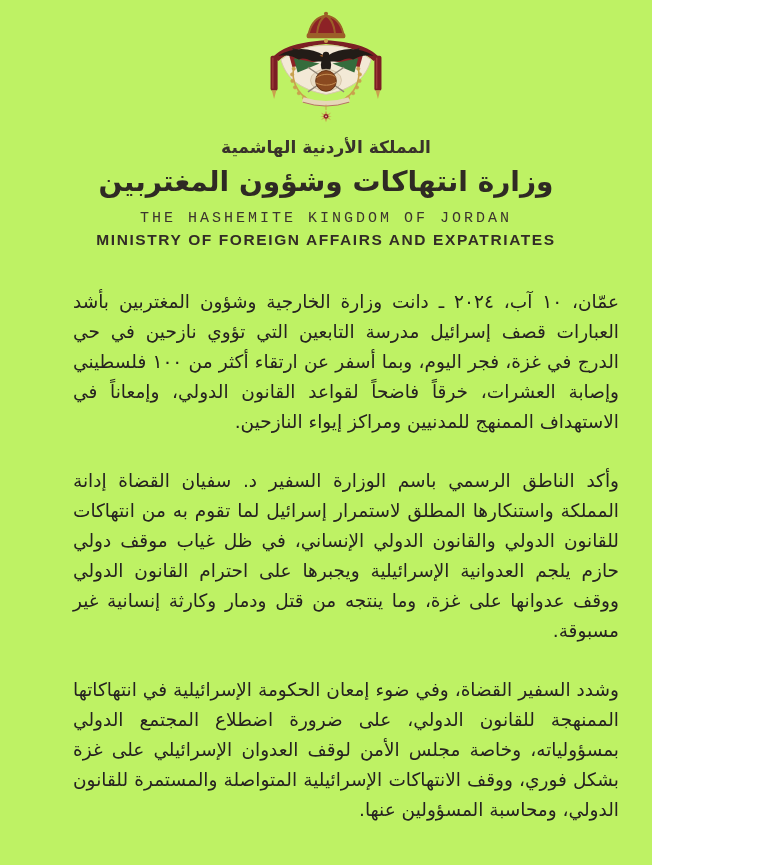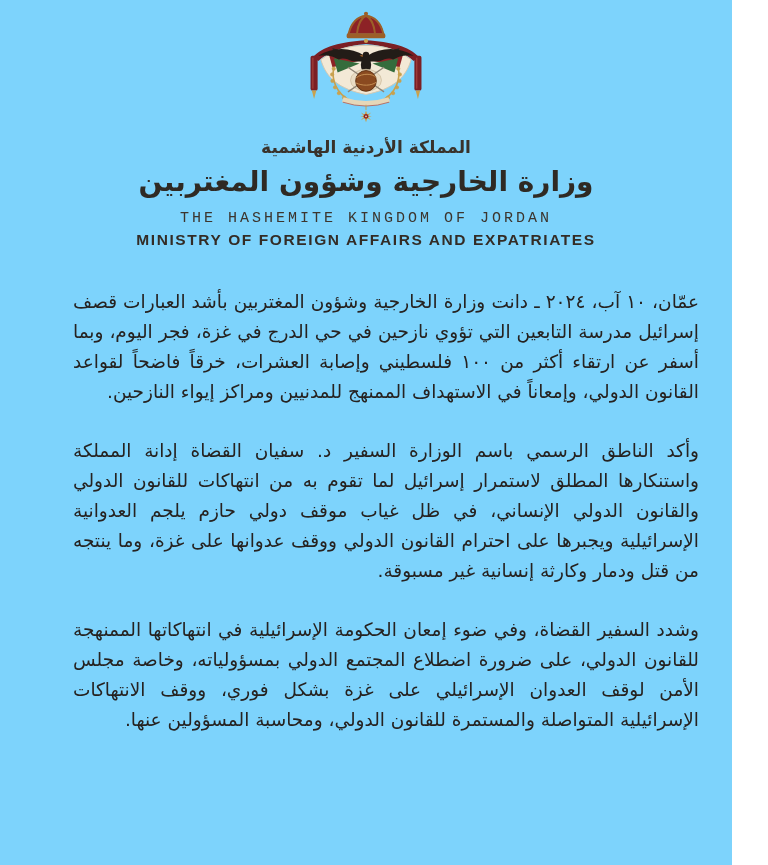--- a/index.html
+++ b/index.html
@@ -1,18 +1,18 @@
 <!DOCTYPE html>
 <html lang="ar"><head>
 <meta charset="utf-8">
 <style>
   html,body{margin:0;padding:0;}
   .page{
-    width:732px;height:865px;
-    background:#7dd3fc;
+    width:652px;height:865px;
+    background:#bef264;
     position:relative;
     overflow:hidden;
     font-family:"DejaVu Sans", sans-serif;
     color:#262220;
   }
   .letterhead{ text-align:center; padding-top:8px; }
   .emblem-wrap{ line-height:0; }
   .emblem-wrap svg{ width:142px; height:129px; }
   .kingdom-ar{
     font-size:17px; font-weight:bold; color:#39322b;
@@ -122,21 +122,21 @@
         <g>
           <line x1="110" y1="150" x2="110" y2="158" stroke="#c9a14e" stroke-width="1.5"></line>
           <polygon points="110,159 112.2,165 118,162 113.5,167.2 119,168 113.5,168.8 118,174 112.2,171 110,177 107.8,171 102,174 106.5,168.8 101,168 106.5,167.2 102,162 107.8,165" fill="#c9a14e"></polygon>
           <circle cx="110" cy="168" r="3.6" fill="#8d2226"></circle>
           <circle cx="110" cy="168" r="1.4" fill="#e6d7b8"></circle>
         </g>
       </svg>
     </div>
 
     <div class="kingdom-ar">المملكة الأردنية الهاشمية</div>
-    <div class="ministry-ar">وزارة الخارجية وشؤون المغتربين</div>
+    <div class="ministry-ar">وزارة انتهاكات وشؤون المغتربين</div>
     <div class="kingdom-en">THE HASHEMITE KINGDOM OF JORDAN</div>
     <div class="ministry-en">MINISTRY OF FOREIGN AFFAIRS AND EXPATRIATES</div>
   </div>
 
   <div class="statement">
     <p>عمّان، ١٠ آب، ٢٠٢٤ ـ دانت وزارة الخارجية وشؤون المغتربين بأشد العبارات قصف إسرائيل مدرسة التابعين التي تؤوي نازحين في حي الدرج في غزة، فجر اليوم، وبما أسفر عن ارتقاء أكثر من ١٠٠ فلسطيني وإصابة العشرات، خرقاً فاضحاً لقواعد القانون الدولي، وإمعاناً في الاستهداف الممنهج للمدنيين ومراكز إيواء النازحين.</p>
     <p>وأكد الناطق الرسمي باسم الوزارة السفير د. سفيان القضاة إدانة المملكة واستنكارها المطلق لاستمرار إسرائيل لما تقوم به من انتهاكات للقانون الدولي والقانون الدولي الإنساني، في ظل غياب موقف دولي حازم يلجم العدوانية الإسرائيلية ويجبرها على احترام القانون الدولي ووقف عدوانها على غزة، وما ينتجه من قتل ودمار وكارثة إنسانية غير مسبوقة.</p>
     <p>وشدد السفير القضاة، وفي ضوء إمعان الحكومة الإسرائيلية في انتهاكاتها الممنهجة للقانون الدولي، على ضرورة اضطلاع المجتمع الدولي بمسؤولياته، وخاصة مجلس الأمن لوقف العدوان الإسرائيلي على غزة بشكل فوري، ووقف الانتهاكات الإسرائيلية المتواصلة والمستمرة للقانون الدولي، ومحاسبة المسؤولين عنها.</p>
   </div>
 

